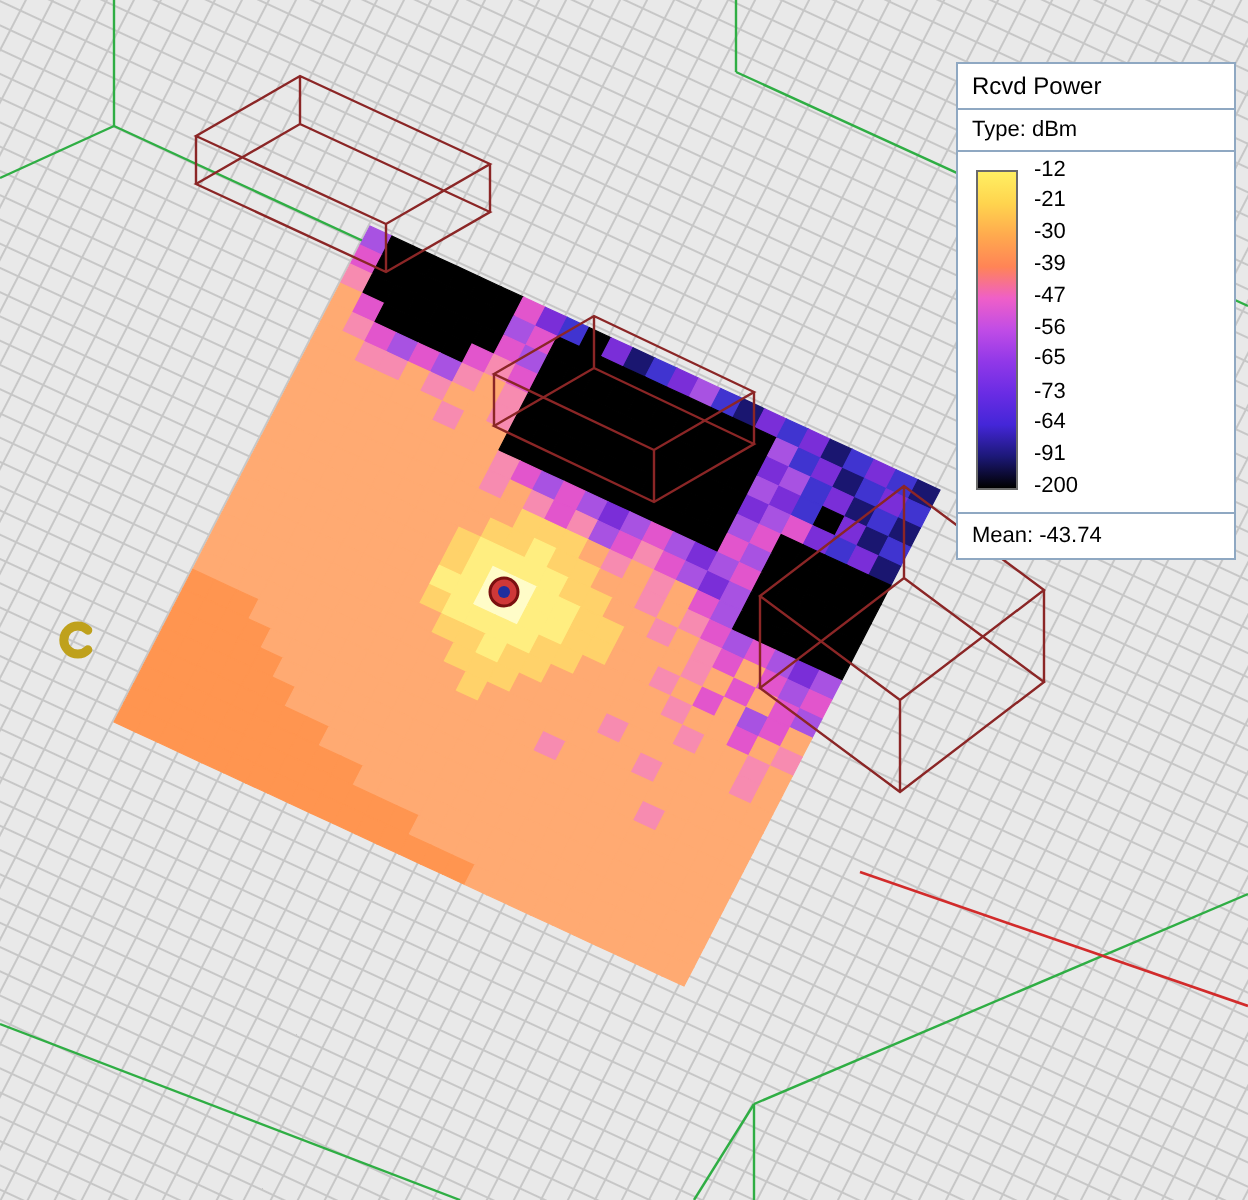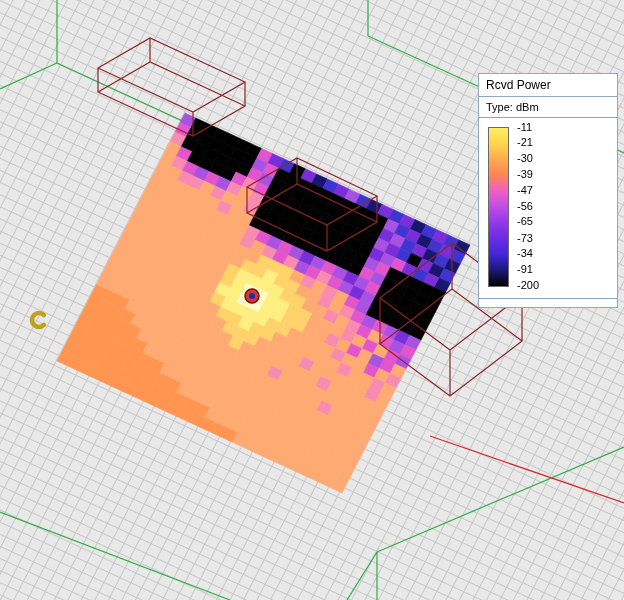--- a/index.html
+++ b/index.html
@@ -7,21 +7,21 @@
     width:624px;height:600px;overflow:hidden;position:relative;
     background:#ffffff;
     font-family:"Liberation Sans", sans-serif;
   }
   .stage{position:absolute;left:0;top:0;width:624px;height:600px;}
   svg#scene{display:block;}
   
   .legend{
     position:absolute;left:478px;top:31px;width:140px;
     background:#ffffff;border:1px solid #8fa8c2;
-    font-size:11px;color:#000;box-sizing:border-box;margin-top:42px;
+    font-size:11px;color:#000;box-sizing:border-box;
   }
   .legend .sec{border-bottom:1px solid #8fa8c2;padding:4px 7px;}
   .legend .sec:last-child{border-bottom:none;}
   .legend .title{font-size:12px;padding:4px 7px;}
   .legend .type{font-size:11px;}
   .legend .cb-wrap{display:flex;padding:9px 6px 11px 9px;}
   #colorbar{width:19px;height:158px;border:1px solid #6a6a6a;flex:0 0 auto;}
   #tick-labels{position:relative;margin-left:8px;width:44px;height:158px;}
   #tick-labels .tick{position:absolute;left:0;font-size:11px;line-height:11px;white-space:nowrap;}
   .legend .stats div{line-height:14px;}
@@ -749,29 +749,30 @@
       <circle id="tx-inner" cx="252" cy="296" r="3" fill="#1f2e9e"></circle>
     </g>
   </svg>
 
   <div class="legend">
     <div class="sec title">Rcvd Power</div>
     <div class="sec type">Type: dBm</div>
     <div class="sec cb-wrap">
       <div id="colorbar" style="background: linear-gradient(rgb(255, 239, 98), rgb(255, 212, 78), rgb(255, 170, 78), rgb(255, 132, 86), rgb(239, 95, 200), rgb(192, 76, 230), rgb(145, 56, 232), rgb(106, 44, 228), rgb(68, 38, 216), rgb(28, 24, 120), rgb(0, 0, 0));"></div>
       <div id="tick-labels">
-          <span class="tick" style="top: -5.5px;">-11</span>
+          <span class="tick" style="top: -5.5px;">-12</span>
           <span class="tick" style="top: 10.3px; text-align: center;">-21</span>
           <span class="tick" style="top: 26.1px;">-30</span>
           <span class="tick" style="top: 41.9px;">-39</span>
           <span class="tick" style="top: 57.7px;">-47</span>
           <span class="tick" style="top: 73.5px;">-56</span>
           <span class="tick" style="top: 89.3px;">-65</span>
           <span class="tick" style="top: 106px;">-73</span>
-          <span class="tick" style="top: 120.9px;">-34</span>
+          <span class="tick" style="top: 120.9px;">-64</span>
           <span class="tick" style="top: 136.7px;">-91</span>
           <span class="tick" style="top: 152.5px;">-200</span>
         </div>
     </div>
     <div class="sec stats">
+      <div>Mean: -43.74</div>
     </div>
   </div>
 </div>
 
 </body></html>

